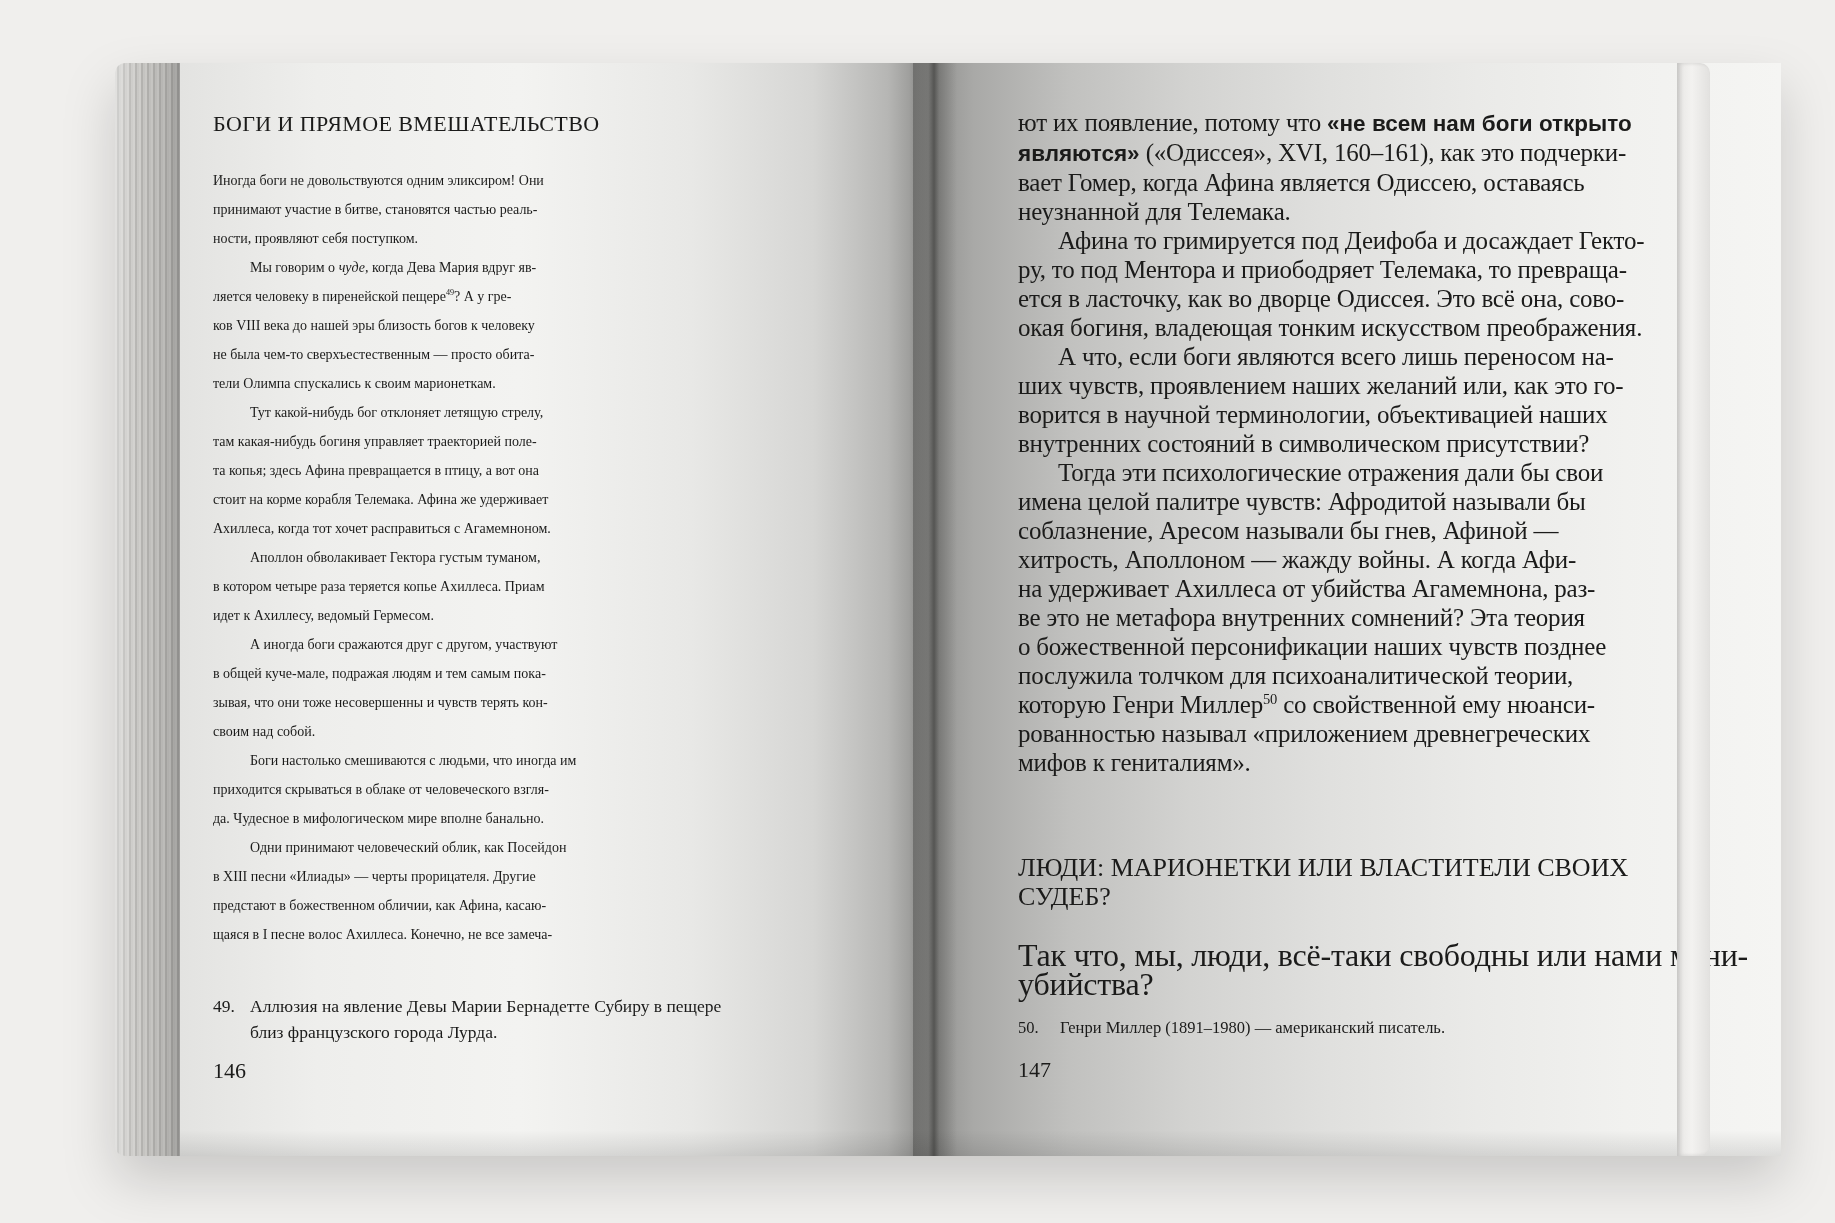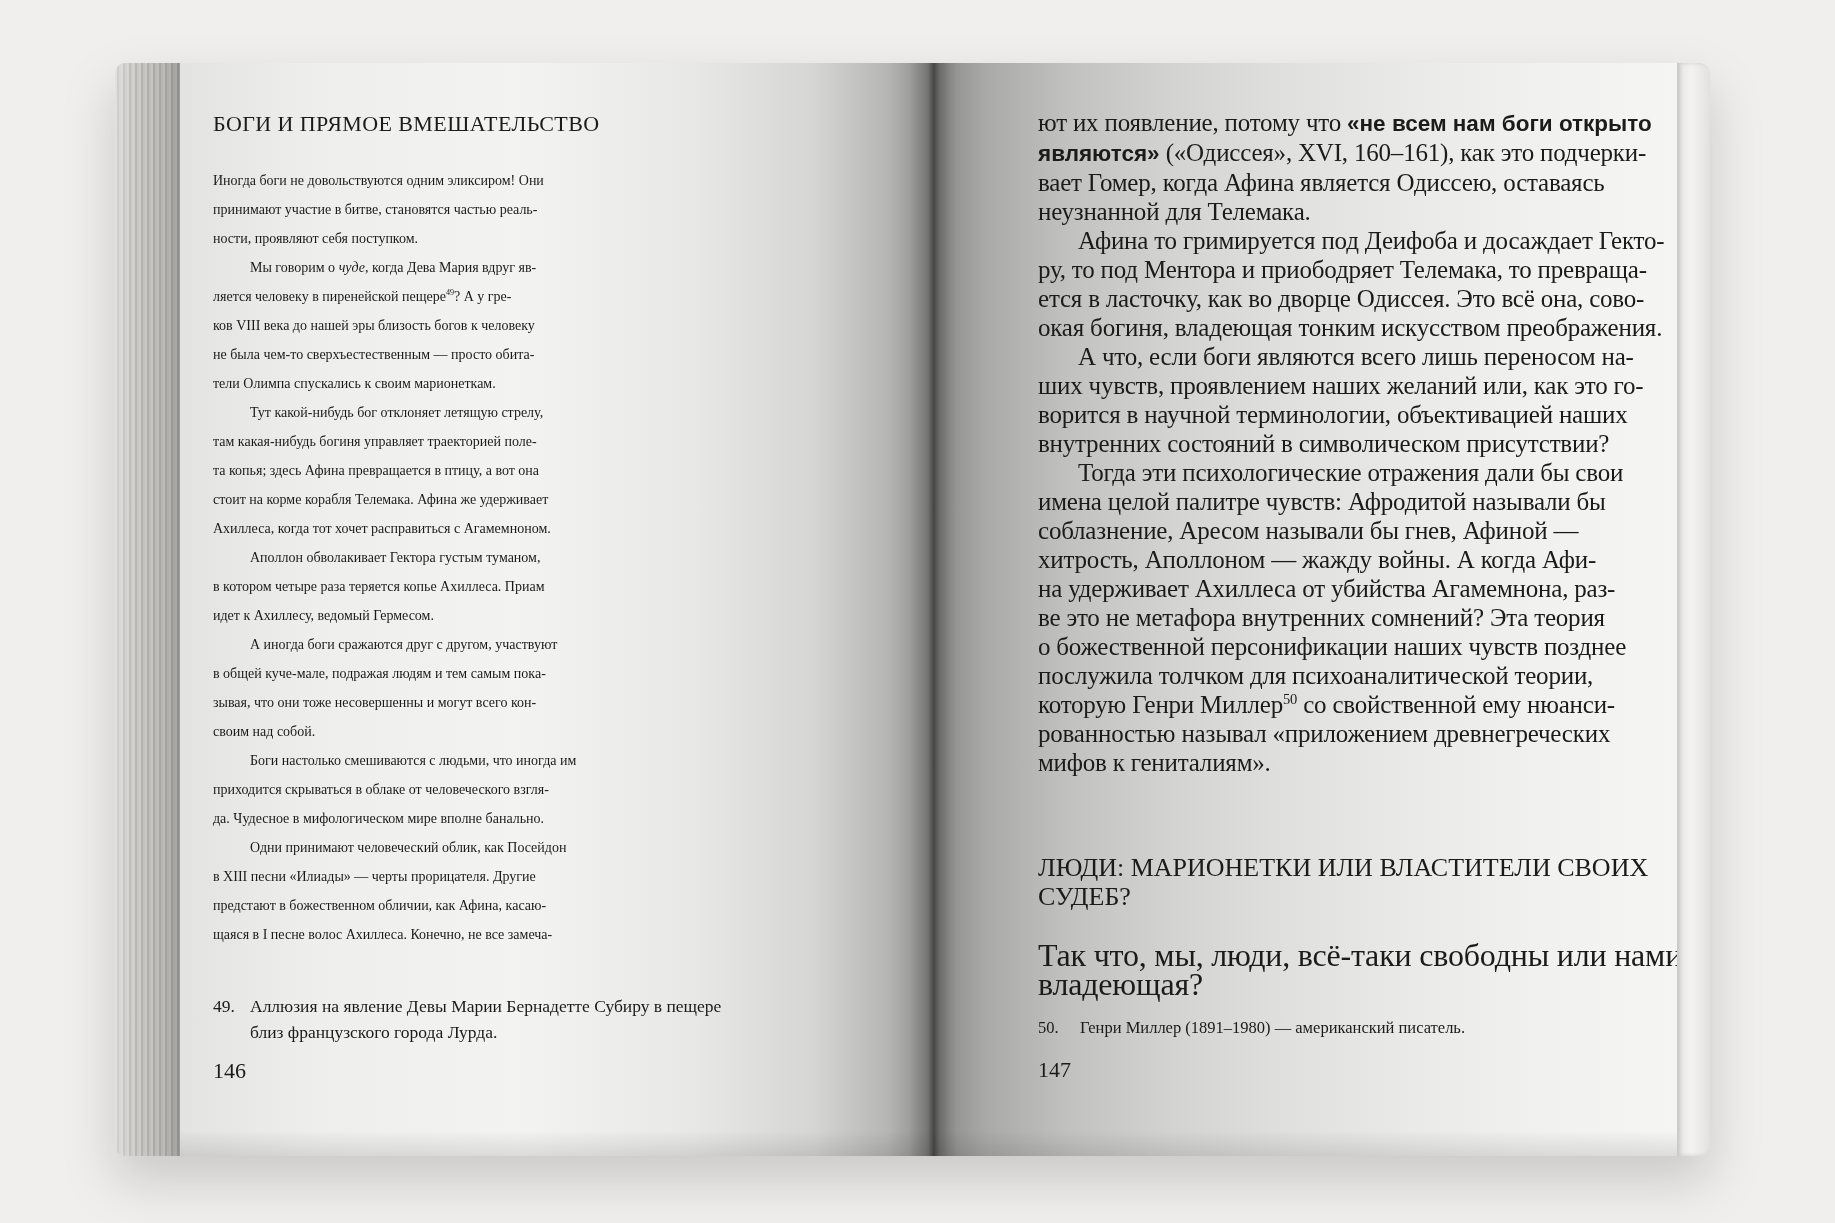--- a/index.html
+++ b/index.html
@@ -30,21 +30,21 @@
       repeating-linear-gradient(to right,rgba(0,0,0,0.03) 0 2px,rgba(255,255,255,0.04) 2px 4px);
     border-radius:0 10px 10px 0;
     box-shadow:inset 3px 0 4px rgba(0,0,0,0.14);
   }
   .page{position:absolute;top:0;height:100%;overflow:hidden;}
   .page-left{
     left:65px;width:753px;
     background:linear-gradient(to right,#e3e3e1 0%,#eeeeec 18%,#f3f3f1 45%,#e8e8e6 68%,#d6d6d4 84%,#b6b6b4 94%,#8e8e8c 99%,#787876 100%);
   }
   .page-right{
-    left:818px;width:744px;
+    left:798px;width:868px;
     background:linear-gradient(to right,#747472 0%,#90908e 2%,#a9a9a7 7%,#c1c1bf 18%,#d3d3d1 32%,#e0e0de 48%,#eaeae8 65%,#f1f1ef 82%,#f5f5f3 100%);
   }
   .gutter{
     position:absolute;left:794px;top:0;width:48px;height:100%;pointer-events:none;
     background:linear-gradient(to right,rgba(0,0,0,0) 0%,rgba(40,40,38,.22) 40%,rgba(25,25,23,.5) 52%,rgba(40,40,38,.25) 63%,rgba(0,0,0,0) 100%);
   }
   .bottom-shade{
     position:absolute;left:0;bottom:0;width:100%;height:26px;pointer-events:none;
     background:linear-gradient(to top,rgba(0,0,0,0.10),rgba(0,0,0,0));
   }
@@ -87,42 +87,42 @@
 
     <div class="edge-left"></div>
 
     <div class="page page-left">
       <div class="running-header">БОГИ И ПРЯМОЕ ВМЕШАТЕЛЬСТВО</div>
       <div class="body-text body-left">
           <p class="para"><span>Иногда боги не довольствуются одним эликсиром! Они</span><br><span>принимают участие в битве, становятся частью реаль-</span><br><span>ности, проявляют себя поступком.</span></p>
           <p class="para indent"><span>Мы говорим о </span><i>чуде</i><span>, когда Дева Мария вдруг яв-</span><br><span>ляется человеку в пиренейской пещере</span><sup>49</sup><span>? А у гре-</span><br><span>ков VIII века до нашей эры близость богов к человеку</span><br><span>не была чем-то сверхъестественным — просто обита-</span><br><span>тели Олимпа спускались к своим марионеткам.</span></p>
           <p class="para indent"><span>Тут какой-нибудь бог отклоняет летящую стрелу,</span><br><span>там какая-нибудь богиня управляет траекторией поле-</span><br><span>та копья; здесь Афина превращается в птицу, а вот она</span><br><span>стоит на корме корабля Телемака. Афина же удерживает</span><br><span>Ахиллеса, когда тот хочет расправиться с Агамемноном.</span></p>
           <p class="para indent"><span>Аполлон обволакивает Гектора густым туманом,</span><br><span>в котором четыре раза теряется копье Ахиллеса. Приам</span><br><span>идет к Ахиллесу, ведомый Гермесом.</span></p>
-          <p class="para indent"><span>А иногда боги сражаются друг с другом, участвуют</span><br><span>в общей куче-мале, подражая людям и тем самым пока-</span><br><span>зывая, что они тоже несовершенны и могут всего кон-</span><br><span>своим над собой.</span></p>
+          <p class="para indent"><span>А иногда боги сражаются друг с другом, участвуют</span><br><span>в общей куче-мале, подражая людям и тем самым пока-</span><br><span>зывая, что они тоже несовершенны и чувств терять кон-</span><br><span>своим над собой.</span></p>
           <p class="para indent"><span>Боги настолько смешиваются с людьми, что иногда им</span><br><span>приходится скрываться в облаке от человеческого взгля-</span><br><span>да. Чудесное в мифологическом мире вполне банально.</span></p>
           <p class="para indent"><span>Одни принимают человеческий облик, как Посейдон</span><br><span>в XIII песни «Илиады» — черты прорицателя. Другие</span><br><span>предстают в божественном обличии, как Афина, касаю-</span><br><span>щаяся в I песне волос Ахиллеса. Конечно, не все замеча-</span></p>
         </div>
       <div class="footnote footnote-left">
         <span class="fn-num">49.</span>
         <span class="fn-text">Аллюзия на явление Девы Марии Бернадетте Субиру в пещере<br>близ французского города Лурда.</span>
       </div>
       <div class="page-number page-number-left">146</div>
       <div class="bottom-shade"></div>
     </div>
 
     <div class="page page-right">
       <div class="body-text body-right">
           <p class="para"><span>ют их появление, потому что </span><span class="boldsans">«не всем нам боги открыто</span><br><span class="boldsans">являются»</span><span> («Одиссея», XVI, 160–161), как это подчерки-</span><br><span>вает Гомер, когда Афина является Одиссею, оставаясь</span><br><span>неузнанной для Телемака.</span></p>
           <p class="para indent"><span>Афина то гримируется под Деифоба и досаждает Гекто-</span><br><span>ру, то под Ментора и приободряет Телемака, то превраща-</span><br><span>ется в ласточку, как во дворце Одиссея. Это всё она, сово-</span><br><span>окая богиня, владеющая тонким искусством преображения.</span></p>
           <p class="para indent"><span>А что, если боги являются всего лишь переносом на-</span><br><span>ших чувств, проявлением наших желаний или, как это го-</span><br><span>ворится в научной терминологии, объективацией наших</span><br><span>внутренних состояний в символическом присутствии?</span></p>
           <p class="para indent"><span>Тогда эти психологические отражения дали бы свои</span><br><span>имена целой палитре чувств: Афродитой называли бы</span><br><span>соблазнение, Аресом называли бы гнев, Афиной —</span><br><span>хитрость, Аполлоном — жажду войны. А когда Афи-</span><br><span>на удерживает Ахиллеса от убийства Агамемнона, раз-</span><br><span>ве это не метафора внутренних сомнений? Эта теория</span><br><span>о божественной персонификации наших чувств позднее</span><br><span>послужила толчком для психоаналитической теории,</span><br><span>которую Генри Миллер</span><sup>50</sup><span> со свойственной ему нюанси-</span><br><span>рованностью называл «приложением древнегреческих</span><br><span>мифов к гениталиям».</span></p>
         </div>
       <div class="section-heading">ЛЮДИ: МАРИОНЕТКИ ИЛИ ВЛАСТИТЕЛИ СВОИХ<br>СУДЕБ?</div>
       <div class="body-text body-right-bottom">
-          <p class="para"><span>Так что, мы, люди, всё-таки свободны или нами мани-</span><br><span>владеющая?</span></p>
+          <p class="para"><span>Так что, мы, люди, всё-таки свободны или нами мани-</span><br><span>убийства?</span></p>
         </div>
       <div class="footnote footnote-right">
         <span class="fn-num">50.</span>
         <span class="fn-text">Генри Миллер (1891–1980) — американский писатель.</span>
       </div>
       <div class="page-number page-number-right">147</div>
       <div class="bottom-shade"></div>
     </div>
 
     <div class="gutter"></div>

